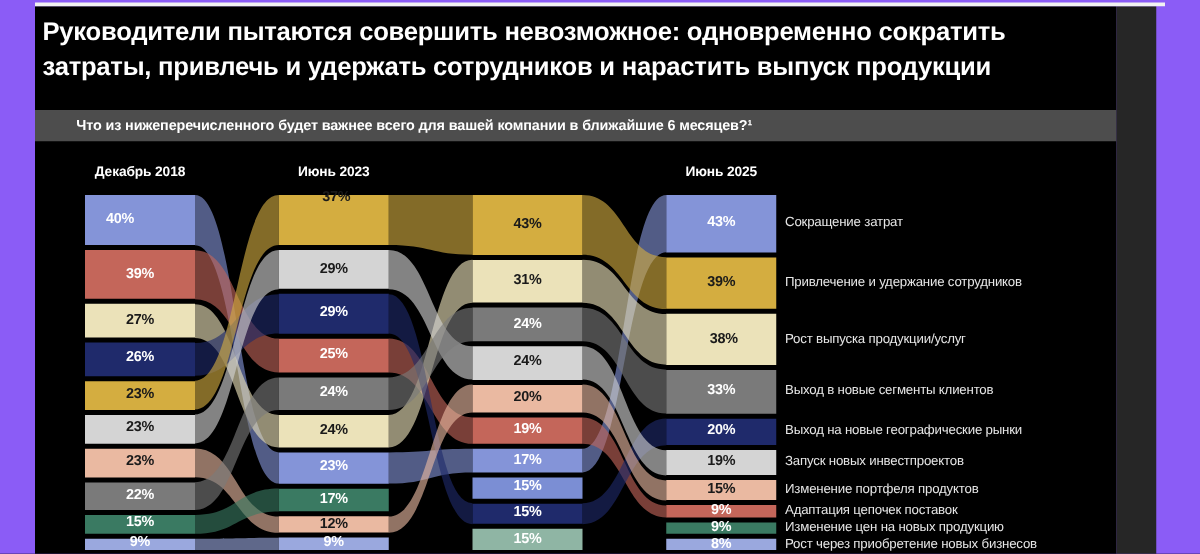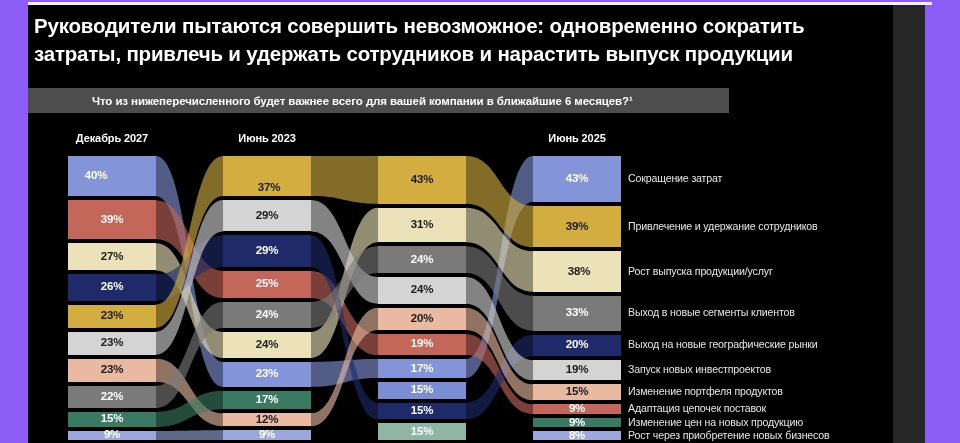--- a/index.html
+++ b/index.html
@@ -46,25 +46,24 @@
     font-weight: bold;
     font-size: 20.5px;
     line-height: 28px;
     letter-spacing: -0.2px;
   }
 
   
   #subtitle-bar {
     position: absolute;
     left: 28px; top: 88px;
-    width: 701px; height: 25px;
+    width: 865px; height: 25px;
     background: #4d4d4d;
     display: flex;
     align-items: center;
-    padding-left: 31px;
   }
   #subtitle-text {
     color: #ffffff;
     font-size: 11.5px;
     font-weight: bold;
     padding-left: 33px;
     letter-spacing: -0.1px;
     white-space: nowrap;
   }
 
@@ -144,21 +143,21 @@
         <path d="M156,358.7206477732794 C189.5,358.7206477732794 189.5,413.25764192139746 223,413.25764192139746 L223,426.2532751091704 C189.5,426.2532751091704 189.5,381.8137651821863 156,381.8137651821863 Z" fill="#eab9a1" fill-opacity="0.62"></path>
         <path d="M311,413.25764192139746 C344.5,413.25764192139746 344.5,307.677130044843 378,307.677130044843 L378,329.9192825112107 C344.5,329.9192825112107 344.5,426.2532751091704 311,426.2532751091704 Z" fill="#eab9a1" fill-opacity="0.62"></path>
         <path d="M466,307.677130044843 C499.5,307.677130044843 499.5,384.36051502145926 533,384.36051502145926 L533,400.32618025751077 C499.5,400.32618025751077 499.5,329.9192825112107 466,329.9192825112107 Z" fill="#eab9a1" fill-opacity="0.62"></path>
         <path d="M156,385.8137651821863 C189.5,385.8137651821863 189.5,301.95633187772927 223,301.95633187772927 L223,327.94759825327515 C189.5,327.94759825327515 189.5,407.9028340080972 156,407.9028340080972 Z" fill="#7a7a7a" fill-opacity="0.62"></path>
         <path d="M311,301.95633187772927 C344.5,301.95633187772927 344.5,246.29596412556054 378,246.29596412556054 L378,272.9865470852018 C344.5,272.9865470852018 344.5,327.94759825327515 311,327.94759825327515 Z" fill="#7a7a7a" fill-opacity="0.62"></path>
         <path d="M466,246.29596412556054 C499.5,246.29596412556054 499.5,295.72532188841205 533,295.72532188841205 L533,330.84978540772534 C499.5,330.84978540772534 499.5,272.9865470852018 466,272.9865470852018 Z" fill="#7a7a7a" fill-opacity="0.62"></path>
         <path d="M156,411.9028340080972 C189.5,411.9028340080972 189.5,390.84716157205247 223,390.84716157205247 L223,409.25764192139746 C189.5,409.25764192139746 189.5,426.9635627530365 156,426.9635627530365 Z" fill="#3a7a62" fill-opacity="0.62"></path>
         <path d="M156,430.9635627530365 C189.5,430.9635627530365 189.5,430.2532751091704 223,430.2532751091704 L223,440.00000000000006 C189.5,440.00000000000006 189.5,440.00000000000006 156,440.00000000000006 Z" fill="#9aa8de" fill-opacity="0.62"></path>
       </svg>
     <div id="headers-layer">
-        <div class="col-header" style="left: 68px;">Декабрь 2027</div>
+        <div class="col-header" style="left: 68px;">Декабрь 2018</div>
         <div class="col-header" style="left: 223px;">Июнь 2023</div>
         <div class="col-header" style="left: 378px; margin-top: 24px;">Май 2024</div>
         <div class="col-header" style="left: 533px;">Июнь 2025</div>
       </div>
     <div id="bars-layer">
         <div style="position: absolute; left: 68px; top: 156px; width: 88px; height: 40.1619px; background: rgb(132, 148, 216);"></div>
         <div class="bar-label" style="left: 52px; width: 88px; top: 169.081px; color: rgb(255, 255, 255);">40%</div>
         <div style="position: absolute; left: 68px; top: 200.162px; width: 88px; height: 39.1579px; background: rgb(196, 102, 90);"></div>
         <div class="bar-label" style="left: 68px; width: 88px; top: 212.741px; color: rgb(255, 255, 255);">39%</div>
         <div style="position: absolute; left: 68px; top: 243.32px; width: 88px; height: 27.1093px; background: rgb(235, 226, 185);"></div>
@@ -171,21 +170,21 @@
         <div class="bar-label" style="left: 68px; width: 88px; top: 336.174px; color: rgb(26, 26, 26);">23%</div>
         <div style="position: absolute; left: 68px; top: 358.721px; width: 88px; height: 23.0931px; background: rgb(234, 185, 161);"></div>
         <div class="bar-label" style="left: 68px; width: 88px; top: 363.267px; color: rgb(26, 26, 26);">23%</div>
         <div style="position: absolute; left: 68px; top: 385.814px; width: 88px; height: 22.0891px; background: rgb(122, 122, 122);"></div>
         <div class="bar-label" style="left: 68px; width: 88px; top: 389.858px; color: rgb(255, 255, 255);">22%</div>
         <div style="position: absolute; left: 68px; top: 411.903px; width: 88px; height: 15.0607px; background: rgb(58, 122, 98);"></div>
         <div class="bar-label" style="left: 68px; width: 88px; top: 412.433px; color: rgb(255, 255, 255);">15%</div>
         <div style="position: absolute; left: 68px; top: 430.964px; width: 88px; height: 9.03644px; background: rgb(154, 168, 222);"></div>
         <div class="bar-label" style="left: 68px; width: 88px; top: 428.482px; color: rgb(255, 255, 255);">9%</div>
         <div style="position: absolute; left: 223px; top: 156px; width: 88px; height: 40.0699px; background: rgb(212, 173, 64);"></div>
-        <div class="bar-label" style="left: 223px; width: 92px; top: 181px; color: rgb(26, 26, 26);">37%</div>
+        <div class="bar-label" style="left: 223px; width: 92px; top: 152px; color: rgb(26, 26, 26);">37%</div>
         <div style="position: absolute; left: 223px; top: 200.07px; width: 88px; height: 31.4061px; background: rgb(212, 212, 212);"></div>
         <div class="bar-label" style="left: 223px; width: 88px; top: 208.773px; color: rgb(26, 26, 26);">29%</div>
         <div style="position: absolute; left: 223px; top: 235.476px; width: 88px; height: 31.4061px; background: rgb(31, 42, 107);"></div>
         <div class="bar-label" style="left: 223px; width: 88px; top: 244.179px; color: rgb(255, 255, 255);">29%</div>
         <div style="position: absolute; left: 223px; top: 270.882px; width: 88px; height: 27.0742px; background: rgb(196, 102, 90);"></div>
         <div class="bar-label" style="left: 223px; width: 88px; top: 277.419px; color: rgb(255, 255, 255); text-align: center;">25%</div>
         <div style="position: absolute; left: 223px; top: 301.956px; width: 88px; height: 25.9913px; background: rgb(122, 122, 122);"></div>
         <div class="bar-label" style="left: 223px; width: 88px; top: 307.952px; color: rgb(255, 255, 255);">24%</div>
         <div style="position: absolute; left: 223px; top: 331.948px; width: 88px; height: 25.9913px; background: rgb(235, 226, 185);"></div>
         <div class="bar-label" style="left: 223px; width: 88px; top: 337.943px; color: rgb(26, 26, 26);">24%</div>

